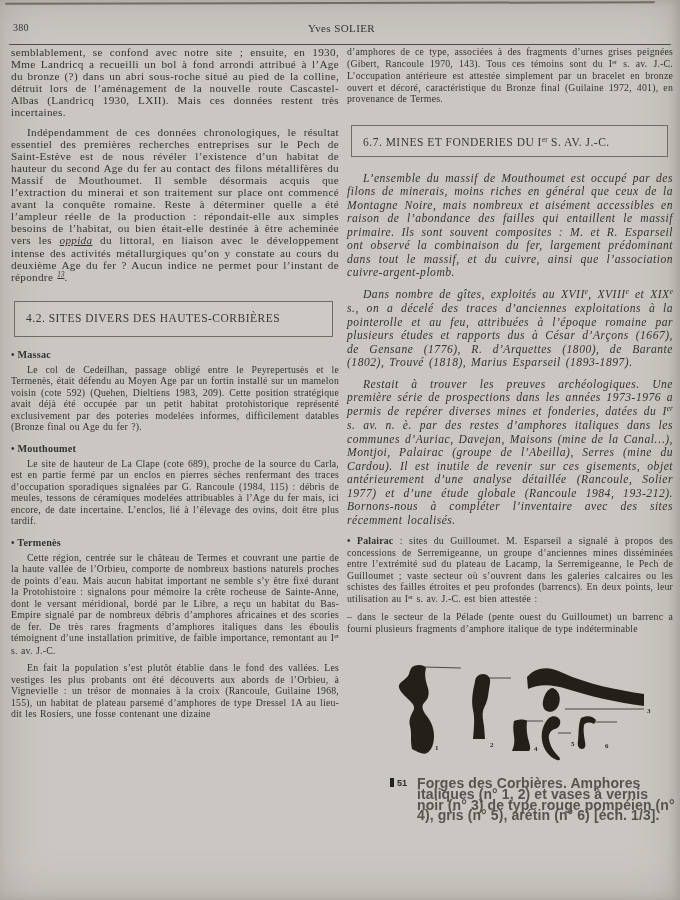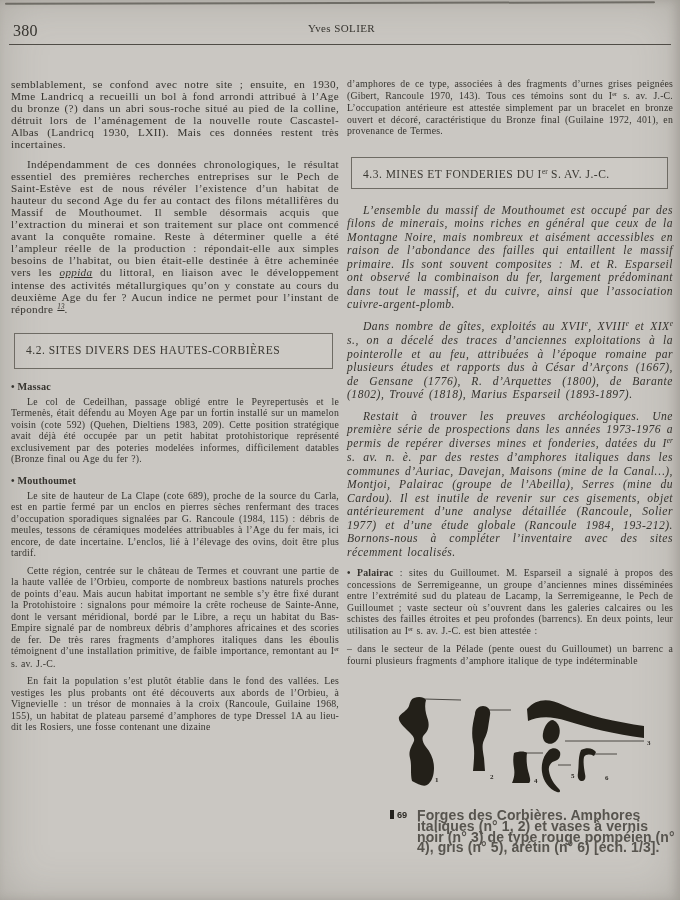--- a/index.html
+++ b/index.html
@@ -1,24 +1,24 @@
 <!DOCTYPE html>
 <html lang="fr"><head>
 <meta charset="utf-8">
 <style>
   html,body{margin:0;padding:0;background:#b7b4af;}
   .page{position:relative;width:680px;height:900px;background:#cac7c2;overflow:hidden;
         box-shadow:inset 0 0 46px rgba(105,100,90,.28), inset -4px 0 10px rgba(90,86,78,.22);
         font-family:"Liberation Serif", serif;color:#35332e;}
   .scanline{position:absolute;top:2px;left:5px;width:650px;height:2px;background:#57544e;
         opacity:.75;transform:rotate(-.12deg);border-radius:2px;}
-  .pageno{position:absolute;left:13px;top:22px;font-size:16px;letter-spacing:.3px;}
+  .pageno{position:absolute;left:13px;top:22px;font-size:10px;letter-spacing:.3px;}
   .runhead{position:absolute;left:3px;right:0;top:22px;text-align:center;font-size:11px;letter-spacing:.4px;}
   .headrule{position:absolute;left:9px;right:9px;top:44px;border-top:1.3px solid #4f4c46;}
-  .col{position:absolute;top:78px;}
+  .col{position:absolute;top:46px;}
   .col-left{left:11px;width:328px;}
   .col-right{left:347px;width:326px;}
   p{margin:0 0 7px 0;}
   .tm{font-size:11.2px;line-height:12.1px;text-align:justify;letter-spacing:.3px;word-spacing:1.1px;hyphens:auto;}
   .tr{font-size:11.6px;line-height:13.5px;text-align:justify;letter-spacing:.5px;word-spacing:1.5px;hyphens:auto;margin-bottom:8px;font-style:italic;}
   .ts{font-size:9.8px;line-height:11.5px;text-align:justify;letter-spacing:.2px;word-spacing:.7px;hyphens:auto;margin-bottom:6px;}
   .ind{text-indent:16px;}
   .secbox{border:1px solid #6e6b64;background:rgba(255,255,255,.06);
         font-size:11.5px;letter-spacing:.5px;color:#3a3832;}
   .box42{margin:16px 6px 12px 3px;padding:10px 8px 12px 11px;}
@@ -52,28 +52,29 @@
     <p class="tm ind"><span>Indépendamment de ces données chronologiques, le résultat essentiel des premières recherches entreprises sur le Pech de Saint-Estève est de nous révéler l’existence d’un habitat de hauteur du second Age du fer au contact des filons métallifères du Massif de Mouthoumet. Il semble désormais acquis que l’extraction du minerai et son traitement sur place ont commencé avant la conquête romaine. Reste à déterminer quelle a été l’ampleur réelle de la production : répondait-elle aux simples besoins de l’habitat, ou bien était-elle destinée à être acheminée vers les </span><span class="it">oppida</span><span> du littoral, en liaison avec le développement intense des activités métallurgiques qu’on y constate au cours du deuxième Age du fer ? Aucun indice ne permet pour l’instant de répondre </span><span class="sup it">13</span><span>.</span></p>
 
     <div class="secbox box42">4.2. SITES DIVERS DES HAUTES-CORBIÈRES</div>
 
     <div class="bullhead">• Massac</div>
     <p class="ts ind">Le col de Cedeilhan, passage obligé entre le Peyrepertusès et le Termenès, était défendu au Moyen Age par un fortin installé sur un mamelon voisin (cote 592) (Quehen, Dieltiens 1983, 209). Cette position stratégique avait déjà été occupée par un petit habitat protohistorique représenté exclusivement par des poteries modelées informes, difficilement datables (Bronze final ou Age du fer ?).</p>
 
     <div class="bullhead">• Mouthoumet</div>
     <p class="ts ind">Le site de hauteur de La Clape (cote 689), proche de la source du Carla, est en partie fermé par un enclos en pierres sèches renfermant des traces d’occupation sporadiques signalées par G. Rancoule (1984, 115) : débris de meules, tessons de céramiques modelées attribuables à l’Age du fer mais, ici encore, de date incertaine. L’enclos, lié à l’élevage des ovins, doit être plus tardif.</p>
 
+    <div class="bullhead">• Termenès</div>
     <p class="ts ind"><span>Cette région, centrée sur le château de Termes et couvrant une partie de la haute vallée de l’Orbieu, comporte de nombreux bastions naturels proches de points d’eau. Mais aucun habitat important ne semble s’y être fixé durant la Protohistoire : signalons pour mémoire la crête rocheuse de Sainte-Anne, dont le versant méridional, bordé par le Libre, a reçu un habitat du Bas-Empire signalé par de nombreux débris d’amphores africaines et des scories de fer. De très rares fragments d’amphores italiques dans les éboulis témoignent d’une installation primitive, de faible importance, remontant au I</span><span class="sup">er</span><span> s. av. J.-C.</span></p>
     <p class="ts ind">En fait la population s’est plutôt établie dans le fond des vallées. Les vestiges les plus probants ont été découverts aux abords de l’Orbieu, à Vignevielle : un trésor de monnaies à la croix (Rancoule, Guilaine 1968, 155), un habitat de plateau parsemé d’amphores de type Dressel 1A au lieu-dit les Rosiers, une fosse contenant une dizaine</p>
   </div>
 
   <div class="col col-right">
     <p class="ts"><span>d’amphores de ce type, associées à des fragments d’urnes grises peignées (Gibert, Rancoule 1970, 143). Tous ces témoins sont du I</span><span class="sup">er</span><span> s. av. J.-C. L’occupation antérieure est attestée simplement par un bracelet en bronze ouvert et décoré, caractéristique du Bronze final (Guilaine 1972, 401), en provenance de Termes.</span></p>
 
-    <div class="secbox box43"><span>4.3. MINES ET FONDERIES DU I</span><span class="sup">er</span><span> S. AV. J.-C.</span></div>
+    <div class="secbox box43"><span>6.7. MINES ET FONDERIES DU I</span><span class="sup">er</span><span> S. AV. J.-C.</span></div>
 
     <p class="tr ind">L’ensemble du massif de Mouthoumet est occupé par des filons de minerais, moins riches en général que ceux de la Montagne Noire, mais nombreux et aisément accessibles en raison de l’abondance des failles qui entaillent le massif primaire. Ils sont souvent composites : M. et R. Esparseil ont observé la combinaison du fer, largement prédominant dans tout le massif, et du cuivre, ainsi que l’association cuivre-argent-plomb.</p>
     <p class="tr ind"><span>Dans nombre de gîtes, exploités au XVII</span><span class="sup">e</span><span>, XVIII</span><span class="sup">e</span><span> et XIX</span><span class="sup">e</span><span> s., on a décelé des traces d’anciennes exploitations à la pointerolle et au feu, attribuées à l’époque romaine par plusieurs études et rapports dus à César d’Arçons (1667), de Gensane (1776), R. d’Arquettes (1800), de Barante (1802), Trouvé (1818), Marius Esparseil (1893-1897).</span></p>
     <p class="tr ind"><span>Restait à trouver les preuves archéologiques. Une première série de prospections dans les années 1973-1976 a permis de repérer diverses mines et fonderies, datées du I</span><span class="sup">er</span><span> s. av. n. è. par des restes d’amphores italiques dans les communes d’Auriac, Davejan, Maisons (mine de la Canal…), Montjoi, Palairac (groupe de l’Abeilla), Serres (mine du Cardou). Il est inutile de revenir sur ces gisements, objet antérieurement d’une analyse détaillée (Rancoule, Solier 1977) et d’une étude globale (Rancoule 1984, 193-212). Bornons-nous à compléter l’inventaire avec des sites récemment localisés.</span></p>
 
     <p class="ts"><span class="bd">• Palairac</span><span> : sites du Guilloumet. M. Esparseil a signalé à propos des concessions de Serremigeanne, un groupe d’anciennes mines disséminées entre l’extrémité sud du plateau de Lacamp, la Serremigeanne, le Pech de Guilloumet ; vaste secteur où s’ouvrent dans les galeries calcaires ou les schistes des failles étroites et peu profondes (barrencs). En deux points, leur utilisation au I</span><span class="sup">er</span><span> s. av. J.-C. est bien attestée :</span></p>
     <p class="ts">– dans le secteur de la Pélade (pente ouest du Guilloumet) un barrenc a fourni plusieurs fragments d’amphore italique de type indéterminable</p>
 
     <figure class="fig" style="margin-block:0;margin-inline:0;margin-top:24px;margin-left:50px;">
       <svg class="figsvg" width="276" height="108" viewBox="0 0 276 108">
@@ -98,18 +99,18 @@
         <line class="axisline" x1="161" y1="75" x2="174" y2="75"></line>
         <path class="fragment" d="M152,60 C156,57 161,58 163,62 C164,66 162,70 158,71 C154,72 151,76 152,81 C153,88 157,94 162,99 C164,101 163,103 160,102 C152,99 146,91 145,82 C144,74 146,66 152,60 Z"></path>
         <text class="fraglabel" x="174" y="88">5</text>
 
         <line class="axisline" x1="196" y1="64" x2="220" y2="64"></line>
         <path class="fragment" d="M184,60 C190,57 196,58 199,62 L197,66 C193,64 189,64 187,67 C186,72 187,78 188,84 C189,88 188,91 185,91 C182,91 180,88 181,83 C182,75 181,67 184,60 Z"></path>
         <text class="fraglabel" x="208" y="90">6</text>
       </svg>
 
       <figcaption class="cap">
-        <span class="capmark"><span class="sq"></span><span>69</span></span>
+        <span class="capmark"><span class="sq"></span><span>51</span></span>
         <span class="captext"><span>Forges des Corbières. Amphores italiques (n° 1, 2) et vases à vernis noir (n° 3) de type rouge pompéien (n° 4), gris (n° 5), arétin (n° 6) [éch. 1/3].</span></span>
       </figcaption>
     </figure>
   </div>
 </div>
 
 </body></html>

